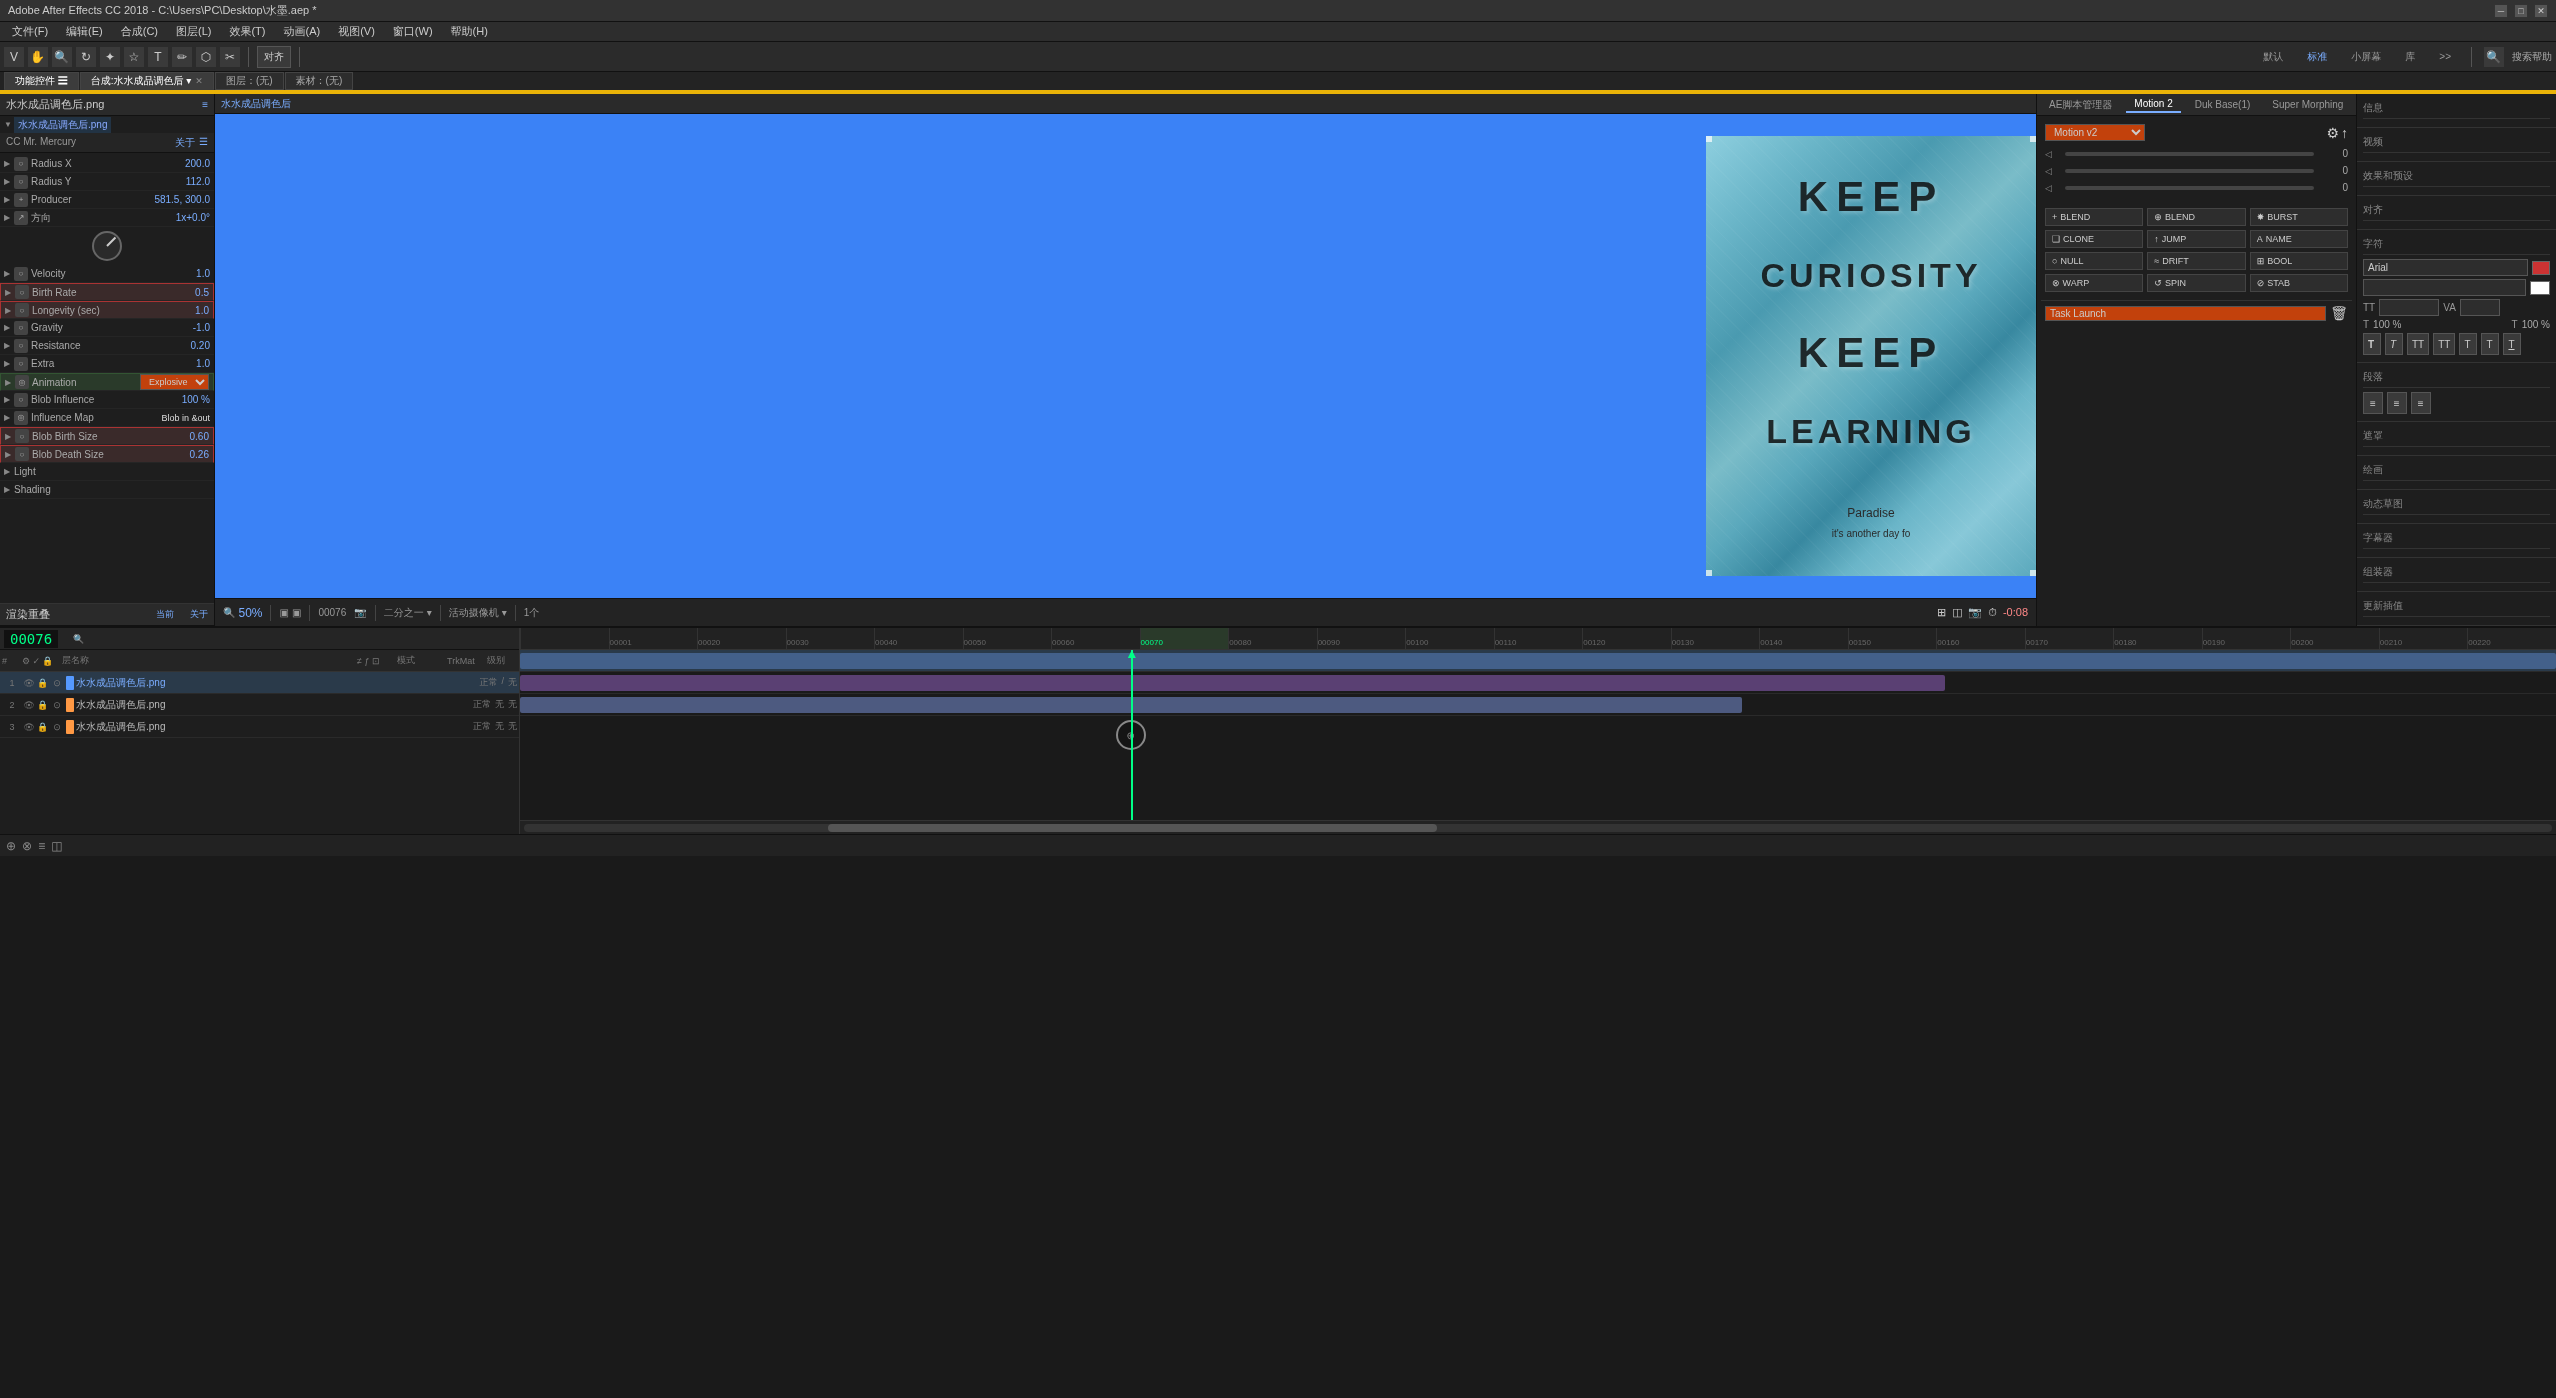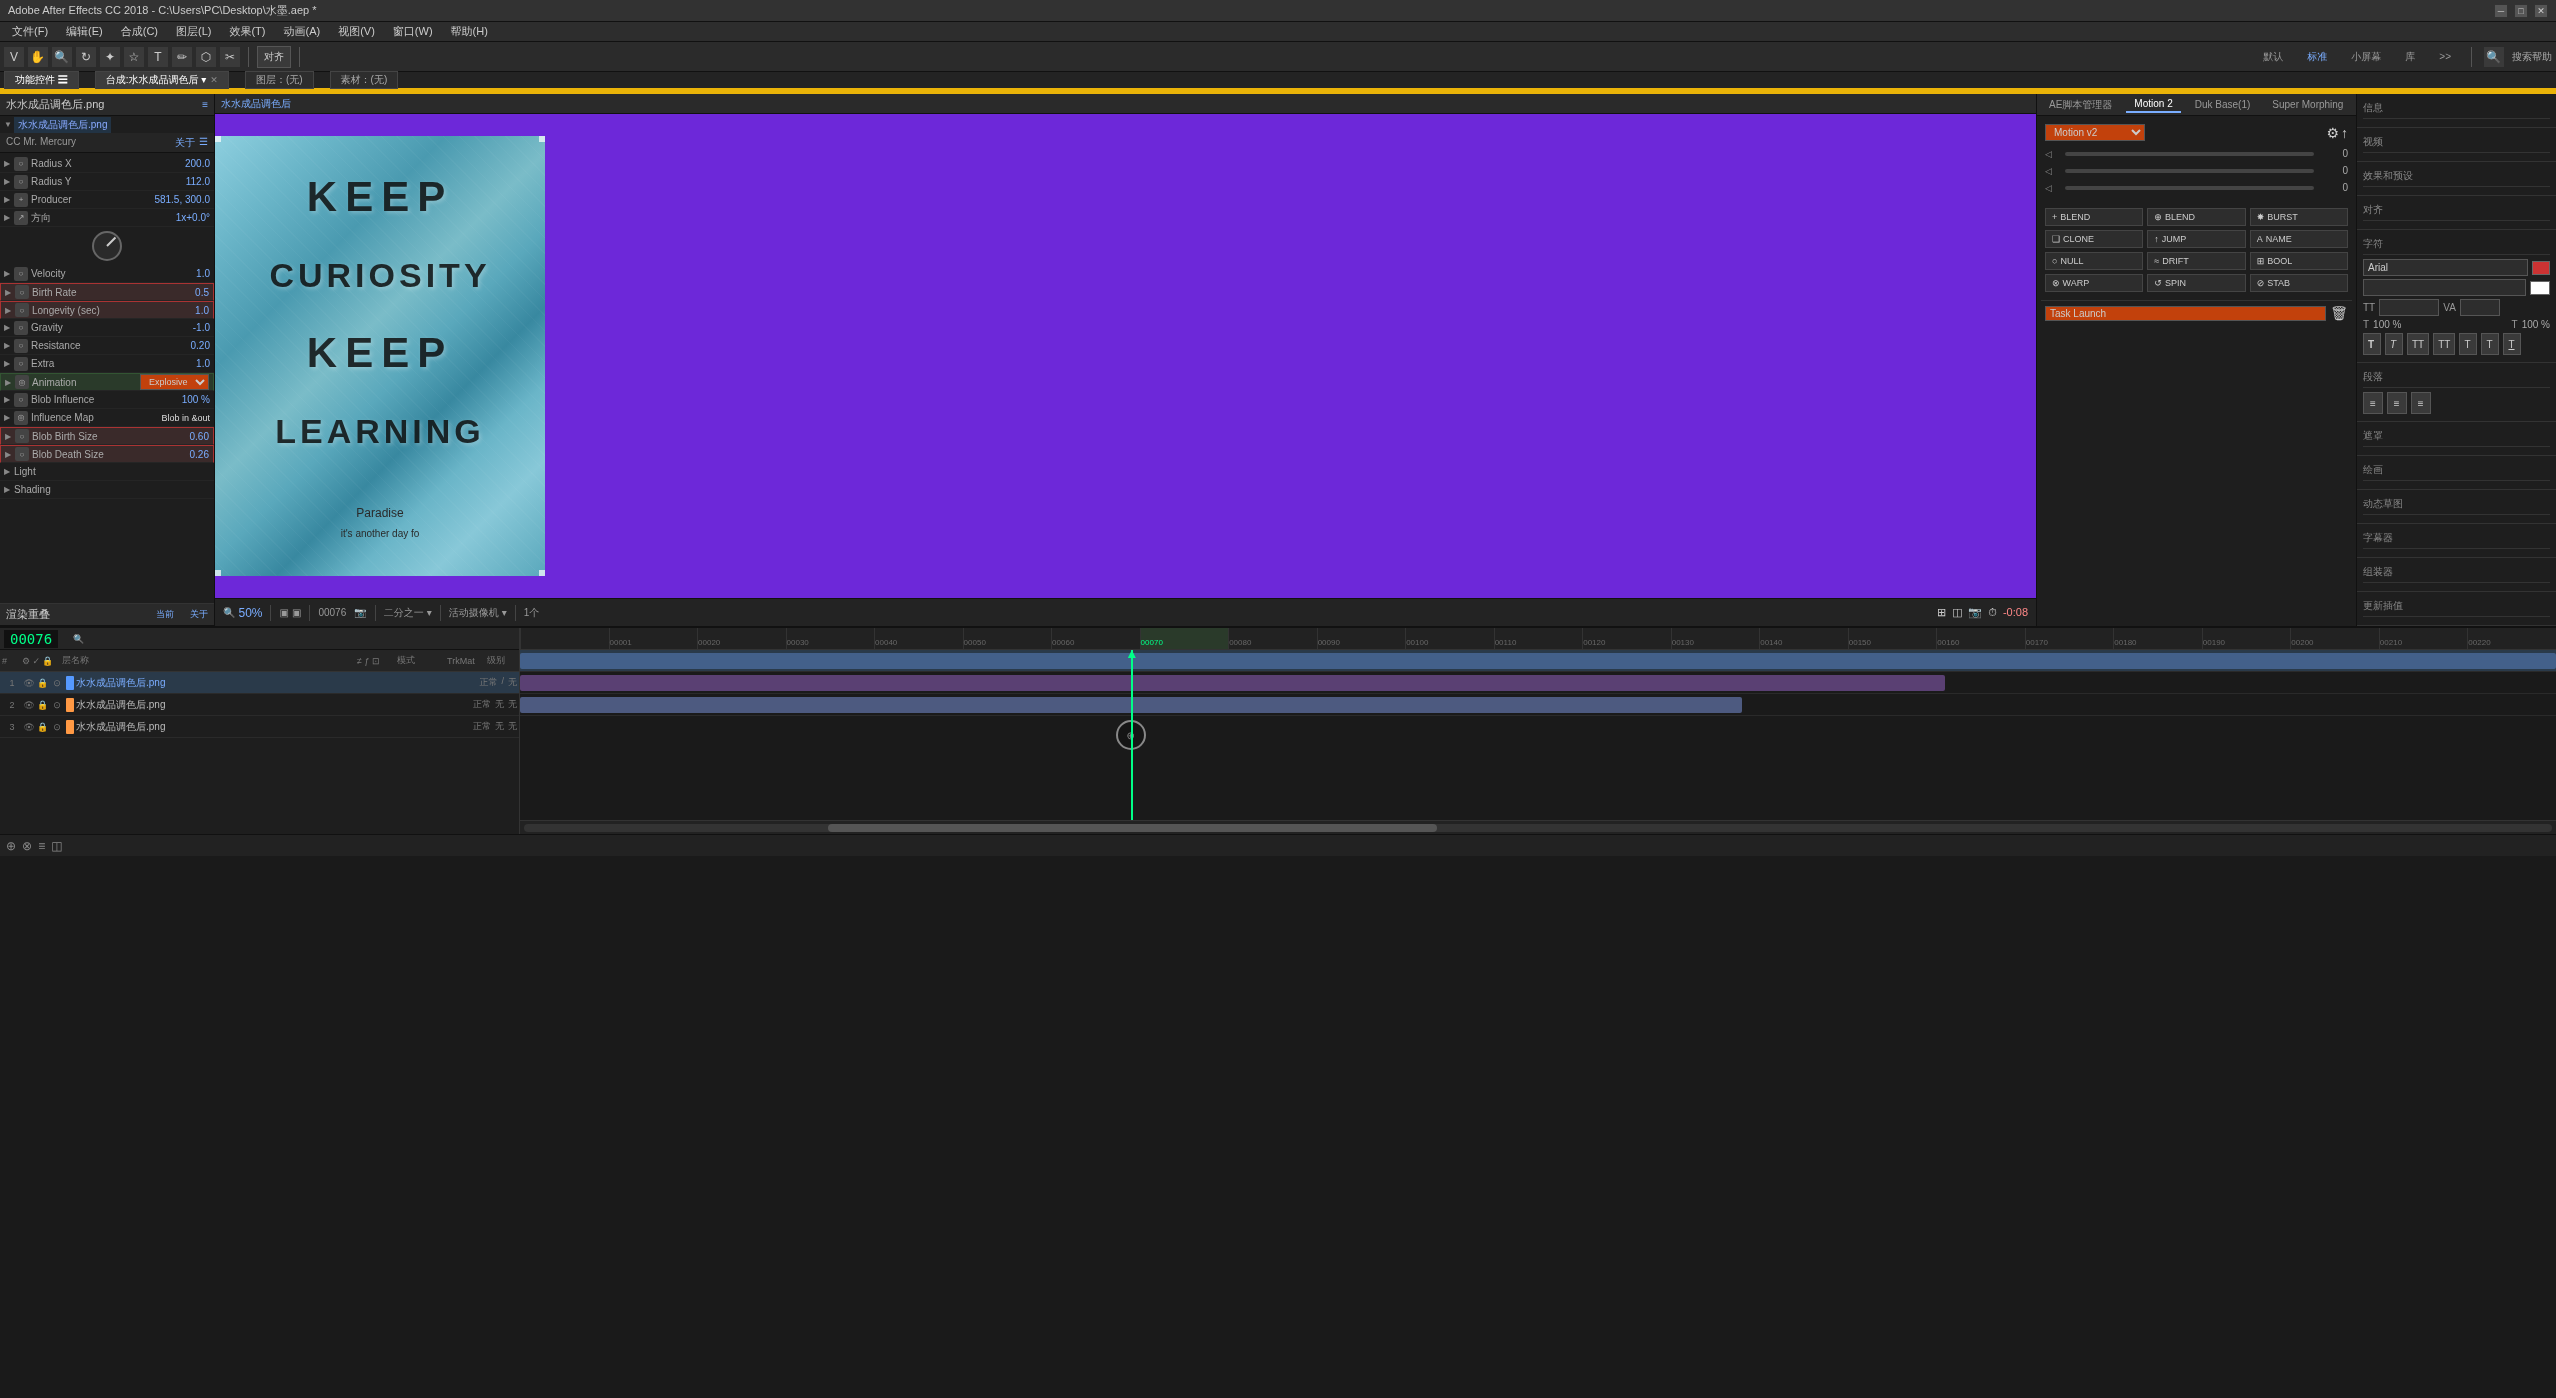--- a/index.html
+++ b/index.html
@@ -87,22 +87,22 @@
       color: #ccc;
     }
 
     
     .tab-bar {
       background: #232323;
       height: 22px;
       display: flex;
       align-items: center;
       padding: 0 4px;
-      border-bottom: 6px solid #eab308;
-      gap: 16px;
+      border-bottom: 4px solid #eab308;
+      gap: 1px;
     }
     .tab {
       background: #2d2d2d;
       border: 1px solid #444;
       color: #aaa;
       padding: 2px 10px;
       font-size: 10px;
       cursor: pointer;
       height: 18px;
       display: flex; align-items: center;
@@ -163,24 +163,24 @@
     
     .center-panel {
       flex: 1;
       background: #1a1a1a;
       display: flex;
       flex-direction: column;
       overflow: hidden;
     }
     .preview-area {
       flex: 1;
-      background: #6d28d9;
-      display: flex;
-      align-items: center;
-      justify-content: flex-start;
+      background: #3b82f6;
+      display: flex;
+      align-items: center;
+      justify-content: flex-end;
       position: relative;
       overflow: hidden;
     }
     .preview-image {
       width: 330px;
       height: 440px;
       background: linear-gradient(135deg, #7ab8c8 0%, #5a9ab0 20%, #3a7a90 40%, #8ab8c8 60%, #6aa8b8 80%, #4a8898 100%);
       position: relative;
       overflow: hidden;
     }

